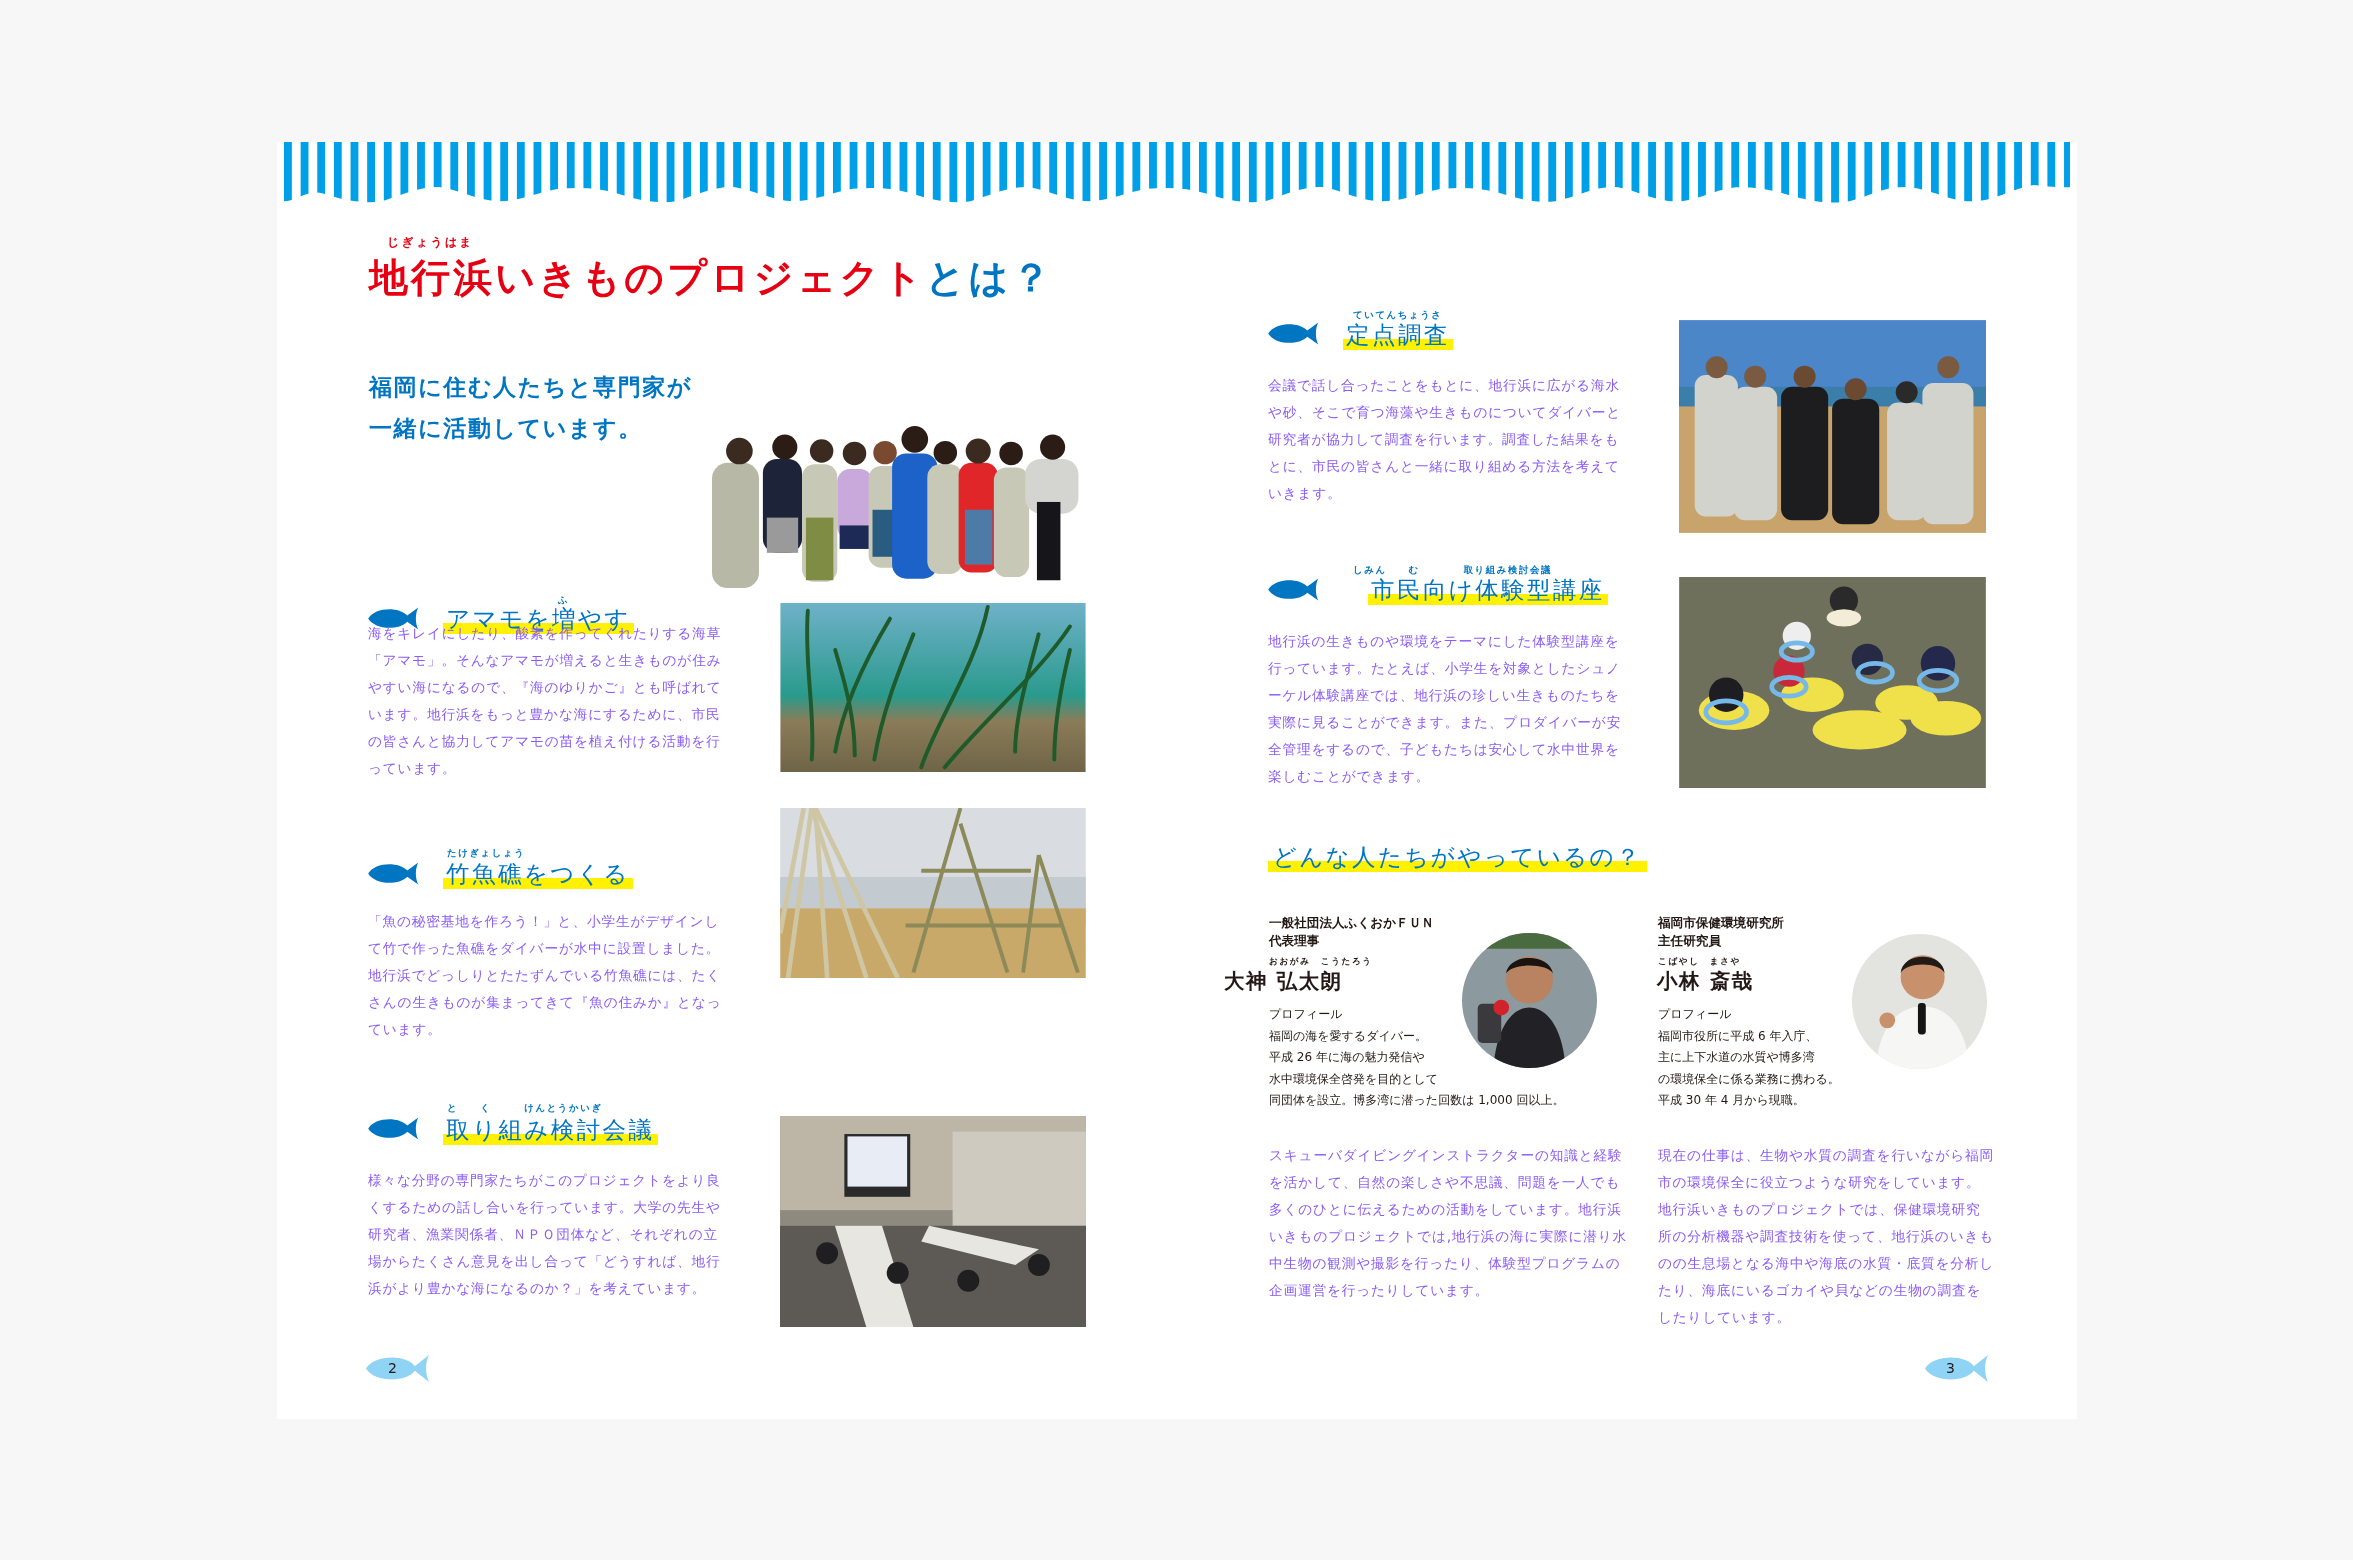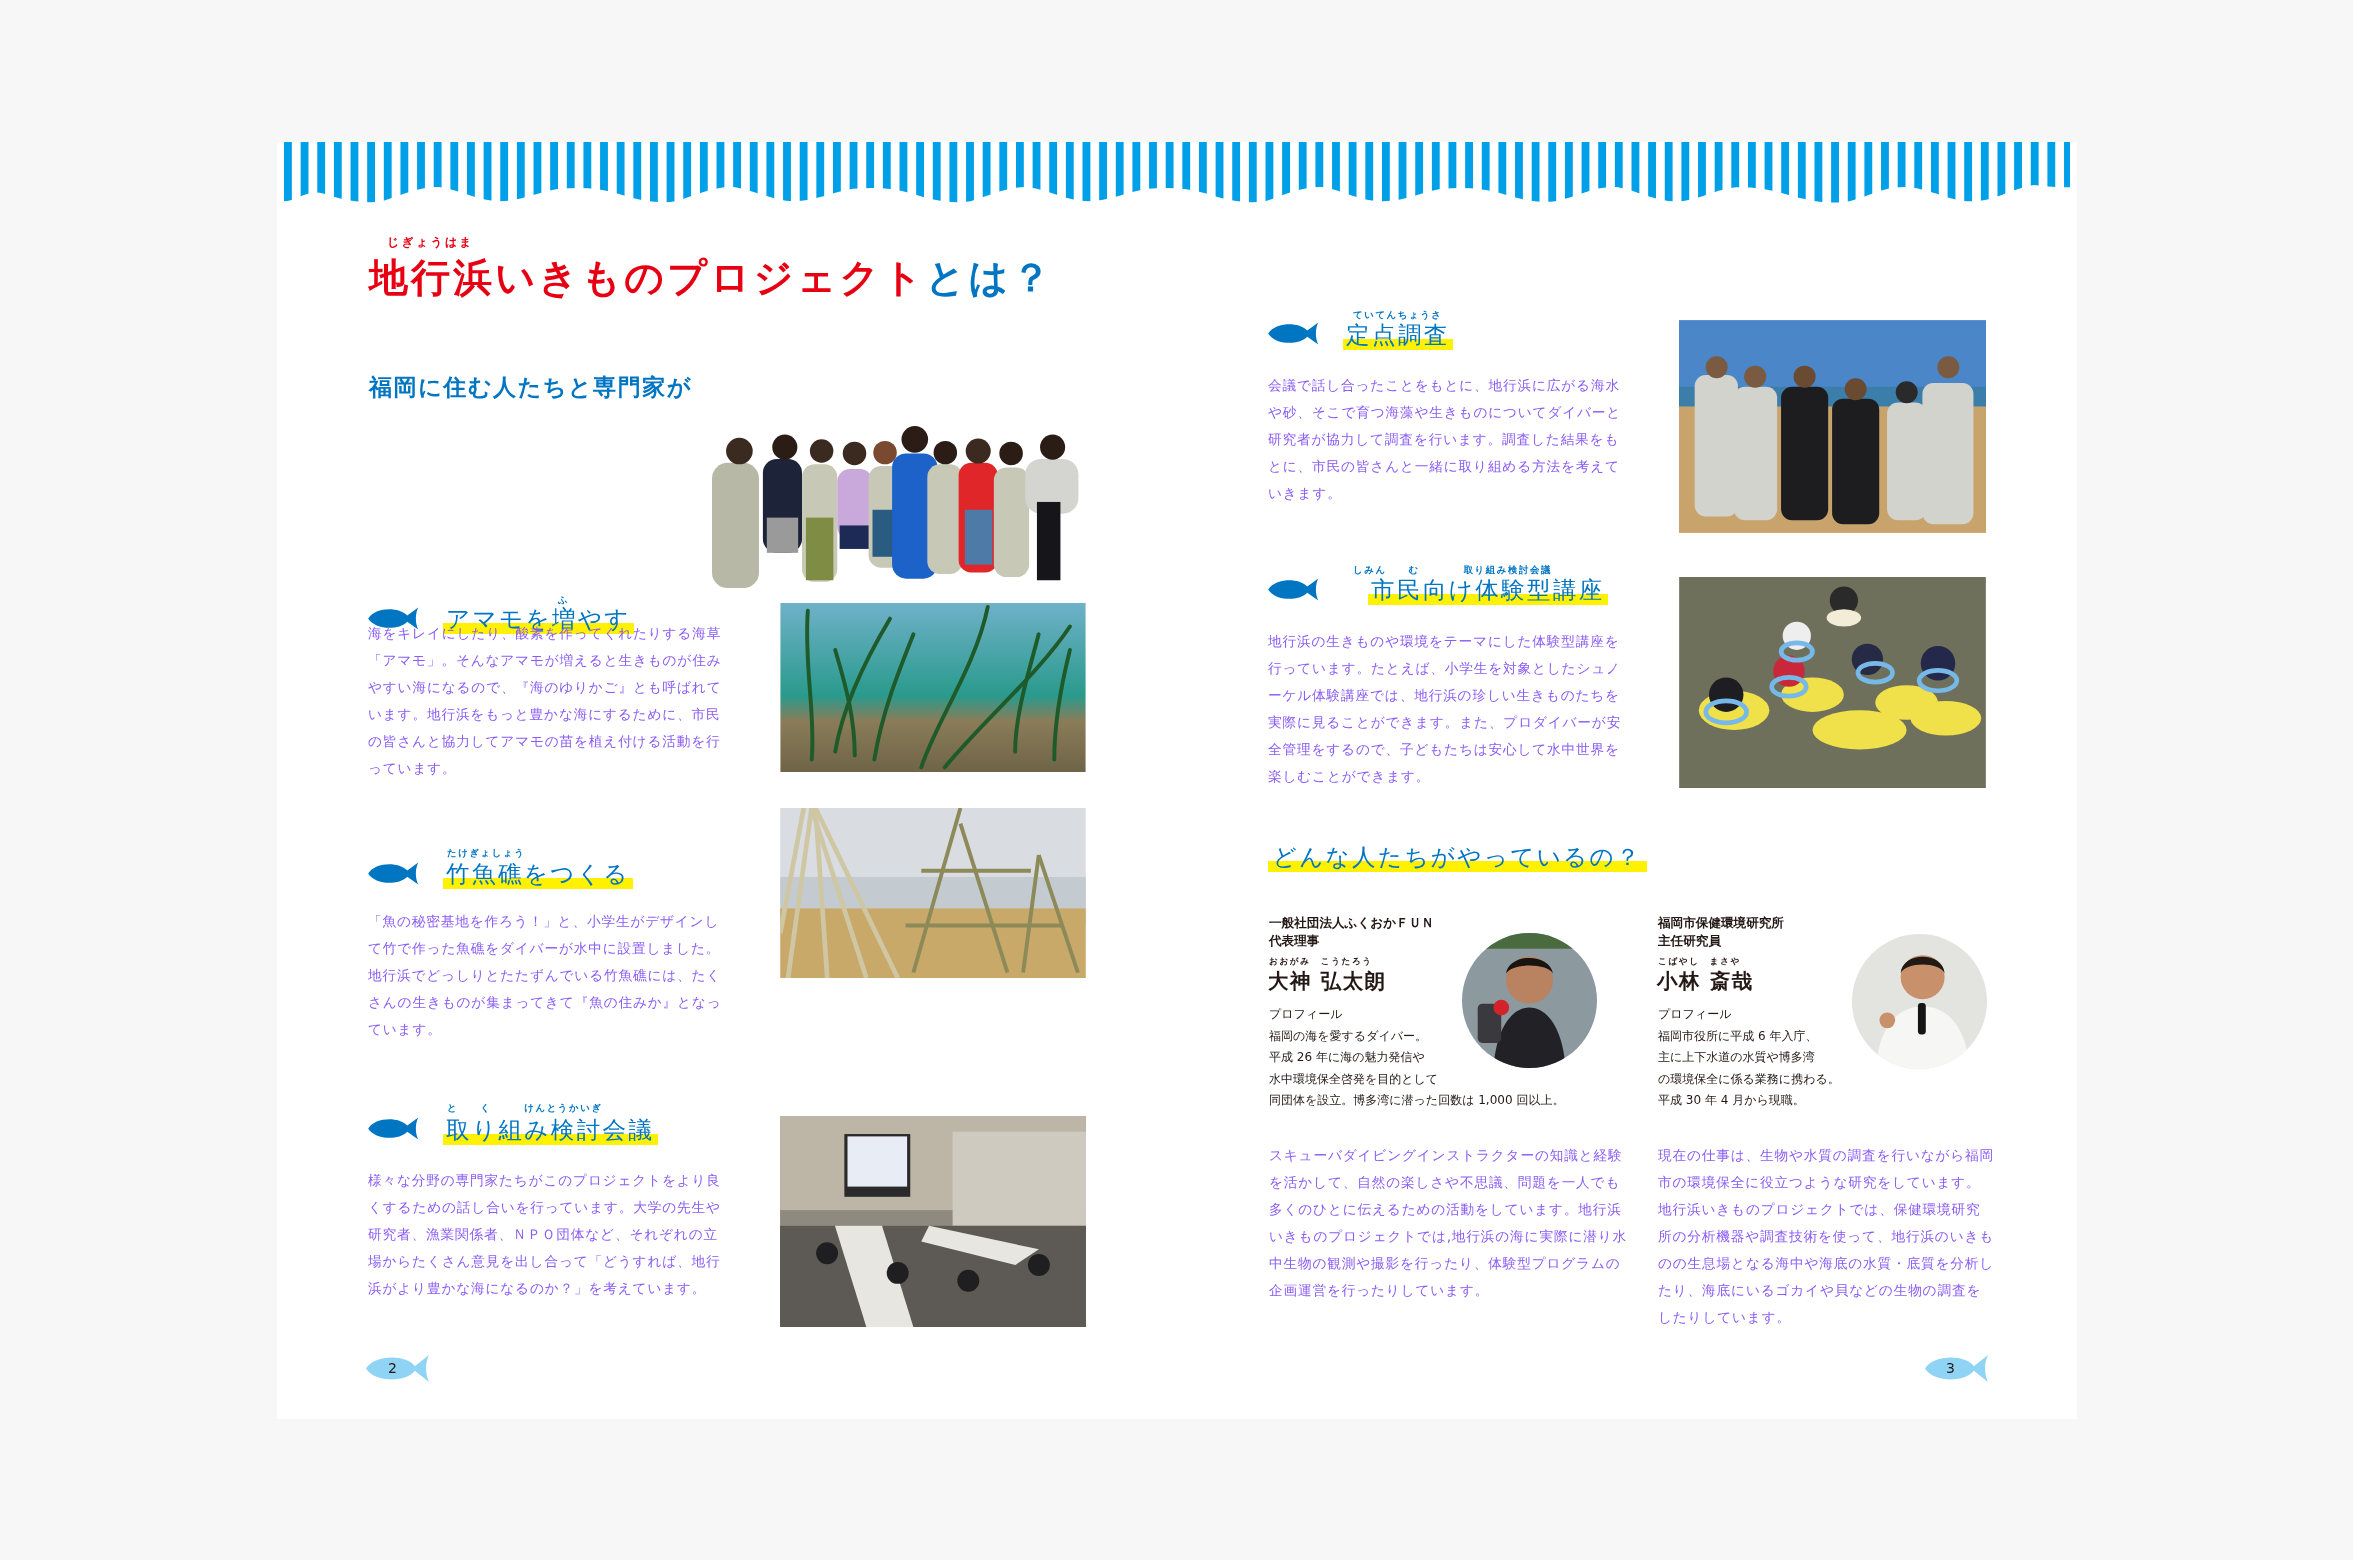--- a/index.html
+++ b/index.html
@@ -44,20 +44,21 @@
   <rect x="0" y="0" width="2276" height="82" fill="url(#st)" clip-path="url(#wave)"></rect>
 </svg>
 
 <div class="abs ruby" style="left:387px;top:235px;">じぎょうはま</div>
 <div class="abs title" style="left:369px;top:251px;">
   <span class="red">地行浜いきものプロジェクト</span><span class="blue">とは？</span>
 </div>
 
 <div class="abs lead" style="left:369px;top:367px;">
   <div>福岡に住む人たちと専門家が</div>
+  <div>一緒に活動しています。</div>
 </div>
 
 <svg class="photo" style="left:700px;top:408px;width:392px;height:184px;" viewBox="0 0 500 235">
   <g>
     <rect x="15" y="70" width="60" height="160" rx="20" fill="#b7b9a6"></rect>
       <circle cx="50" cy="55" r="17" fill="#3a2a20"></circle>
     <rect x="80" y="65" width="50" height="120" rx="18" fill="#1d2338"></rect>
       <rect x="85" y="140" width="40" height="45" fill="#9a9a9a"></rect>
       <circle cx="108" cy="50" r="16" fill="#2b1d15"></circle>
     <rect x="130" y="72" width="45" height="150" rx="16" fill="#c7c8b6"></rect>
@@ -224,21 +225,21 @@
       <ellipse cx="330" cy="132" rx="24" ry="13"></ellipse>
     </g>
   <ellipse cx="210" cy="52" rx="22" ry="11" fill="#f3ecd6"></ellipse>
 </svg>
 
 <div class="abs sec-head hl" style="left:1268px;top:841px;font-size:23.5px;padding:0 4.7px;">どんな人たちがやっているの？</div>
 
 <div class="abs cap-small" style="left:1269px;top:913px;">一般社団法人ふくおかＦＵＮ</div>
 <div class="abs cap-small" style="left:1269px;top:931px;">代表理事</div>
 <div class="abs name-ruby" style="left:1269px;top:956px;">おおがみ　こうたろう</div>
-<div class="abs name" style="left:1268px;top:967px;">大神 弘太朗</div>
+<div class="abs name" style="left:1224px;top:967px;">大神 弘太朗</div>
 <div class="abs profile" style="left:1269px;top:1004px;width:377px;">
   <div>プロフィール</div>
   <div>福岡の海を愛するダイバー。</div>
   <div>平成 26 年に海の魅力発信や</div>
   <div>水中環境保全啓発を目的として</div>
   <div>同団体を設立。博多湾に潜った回数は 1,000 回以上。</div>
 </div>
 <svg class="circle" style="left:1462px;top:933px;width:135px;height:135px;" viewBox="0 0 172 172">
   <rect width="172" height="172" fill="#8c9aa0"></rect>
     <rect width="172" height="20" fill="#4a6a40"></rect>

